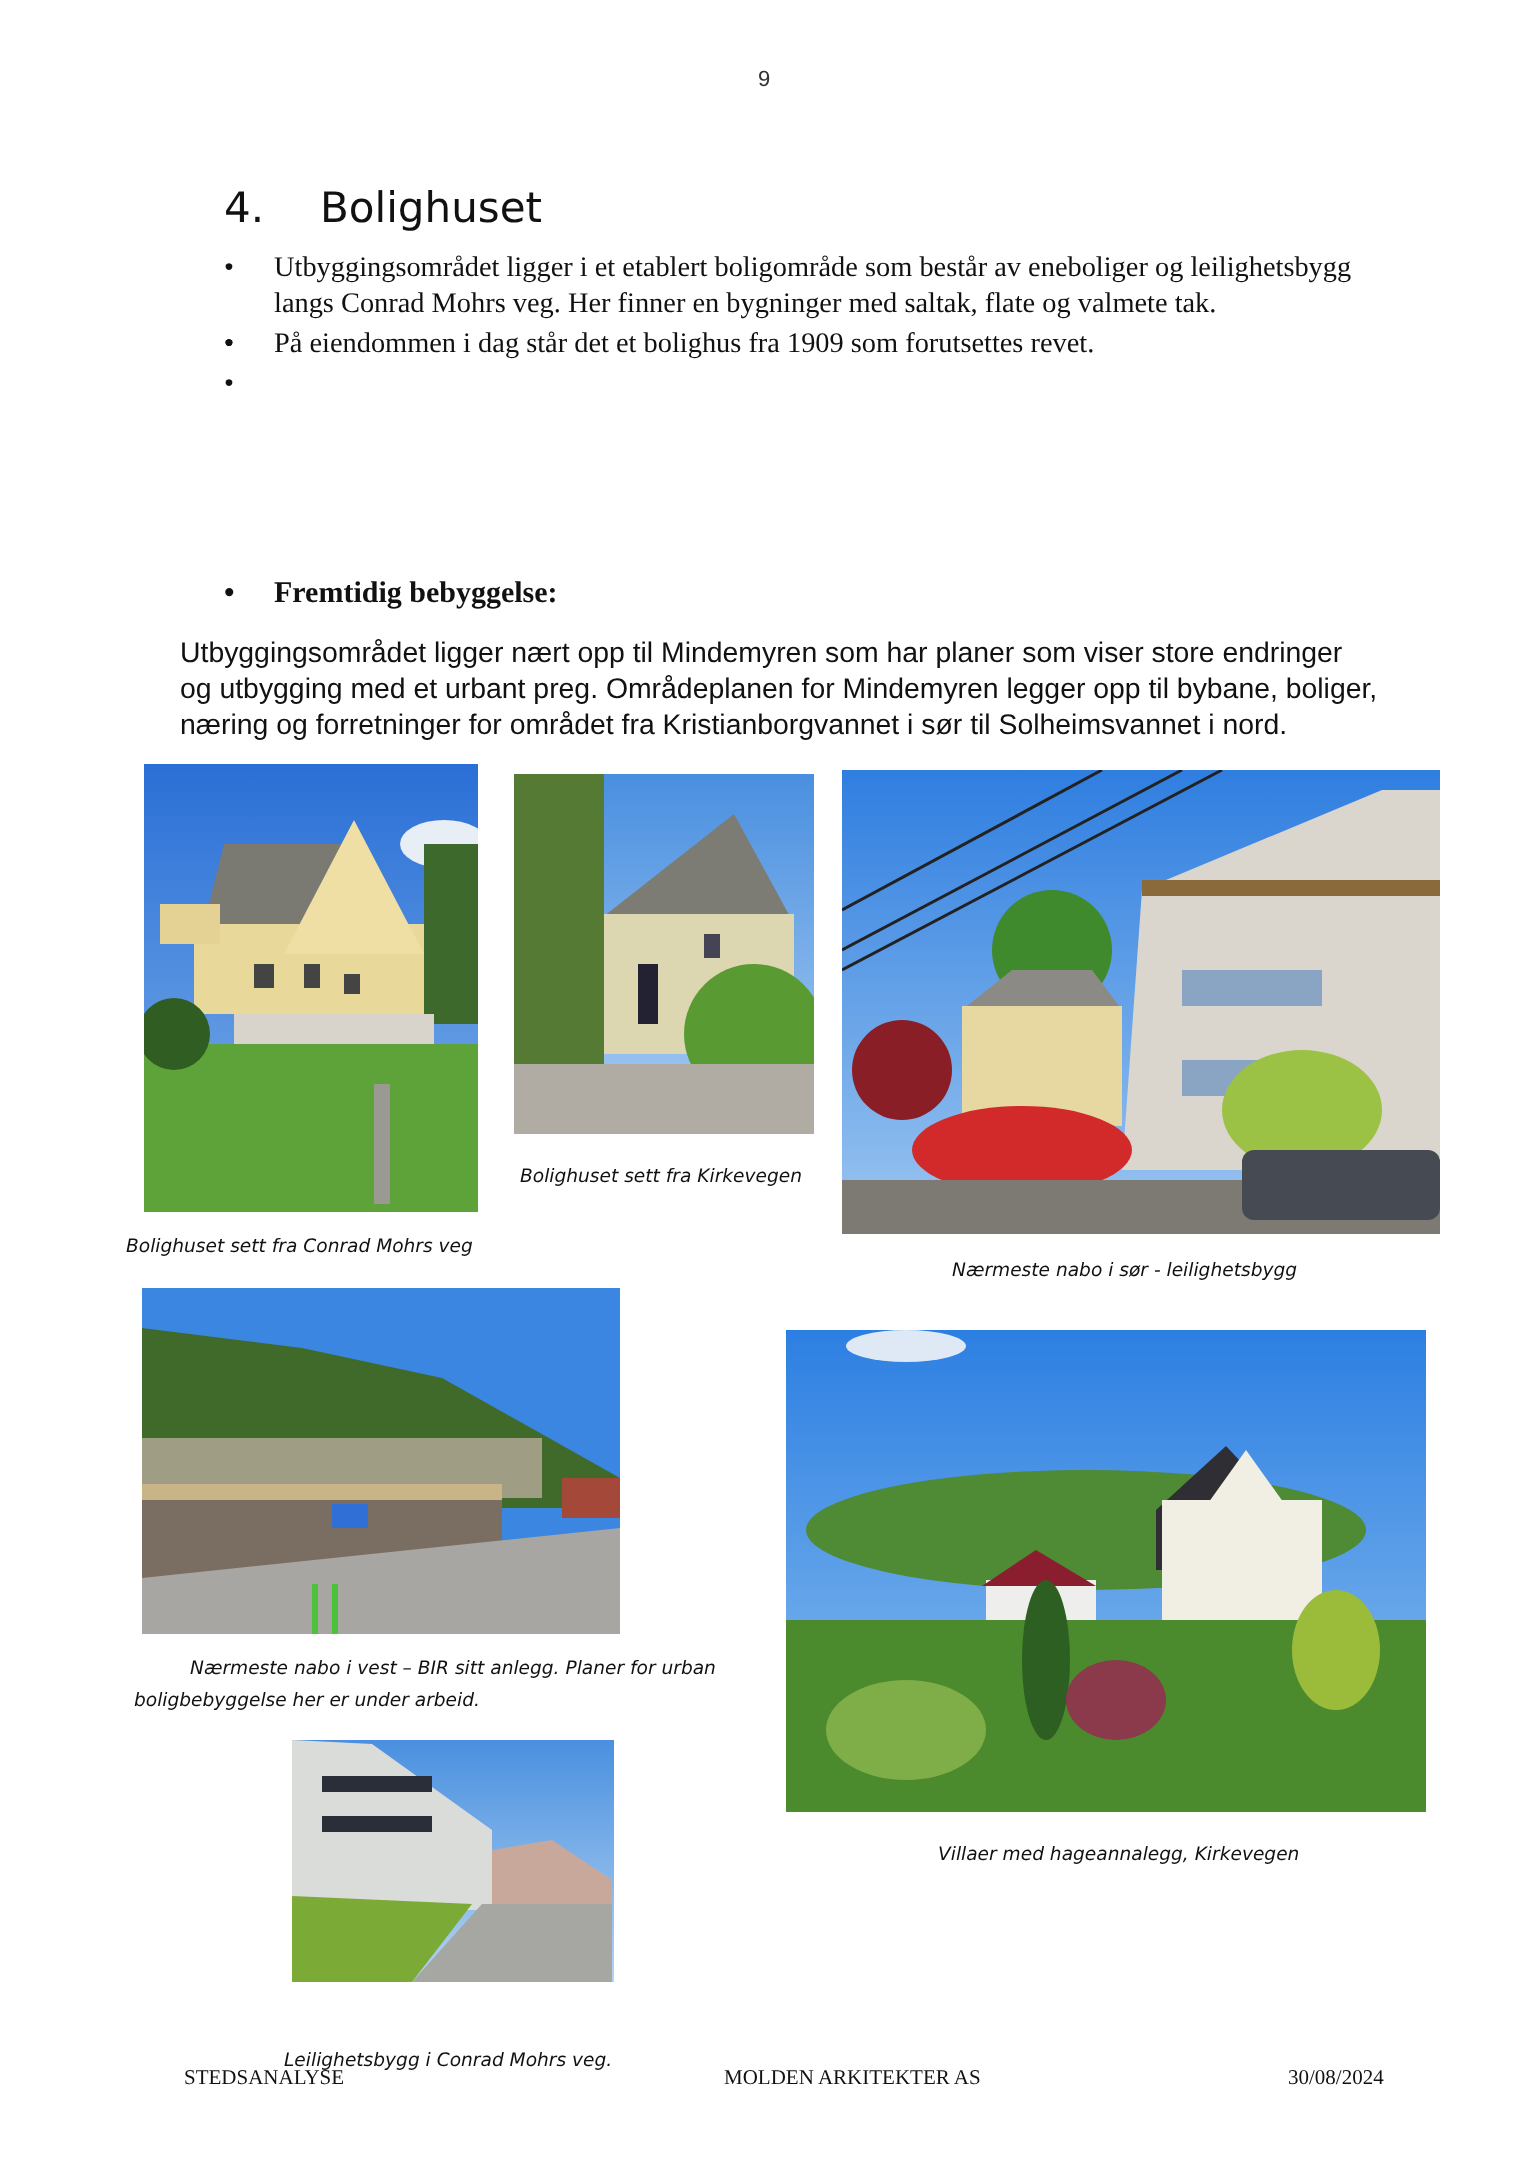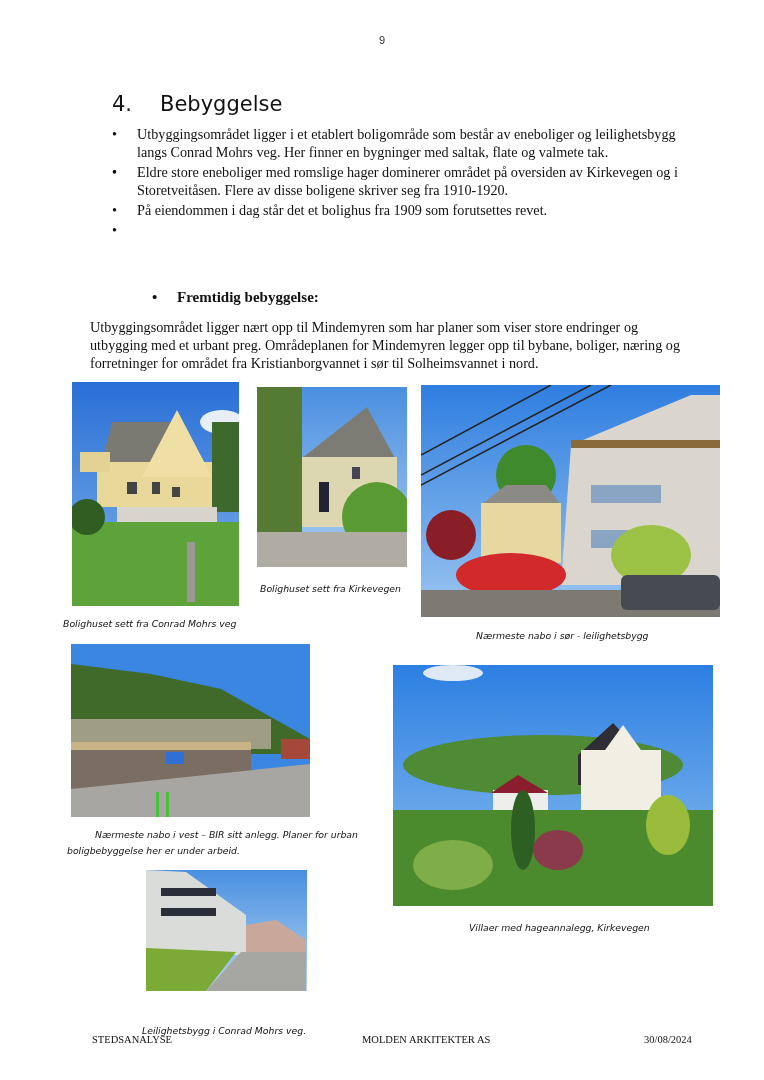--- a/index.html
+++ b/index.html
@@ -4,41 +4,41 @@
 <style>
   html, body { margin: 0; padding: 0; background: #ffffff; }
   body { width: 764px; height: 1080px; position: relative; overflow: hidden; color: #111; }
   .abs { position: absolute; }
   .pagenum { left: 0; width: 764px; top: 34px; text-align: center; font-family: "Liberation Sans", sans-serif; font-size: 11px; color: #333; }
   .heading { left: 112px; top: 92px; font-family: "DejaVu Sans", sans-serif; font-size: 21px; color: #111; display: flex; }
   .heading .num { width: 48px; }
   .bullets { left: 112px; top: 125px; width: 580px; margin: 0; padding: 0; list-style: none; font-family: "Liberation Serif", serif; font-size: 14.2px; line-height: 18px; }
   .bullets li { position: relative; padding-left: 25px; margin-bottom: 2px; }
   .bullets li .dot { position: absolute; left: 0; top: 0; }
-  .future-title { left: 112px; top: 289px; font-family: "Liberation Serif", serif; font-size: 15px; font-weight: bold; margin-left: 40px; }
+  .future-title { left: 112px; top: 289px; font-family: "Liberation Serif", serif; font-size: 15px; font-weight: bold; }
   .future-title .dot { display: inline-block; width: 25px; }
-  .para { left: 90px; top: 318px; width: 600px; font-family: Liberation Serif, serif; font-size: 14.2px; line-height: 18px; }
+  .para { left: 90px; top: 318px; width: 600px; font-family: Liberation Sans, sans-serif; font-size: 14.2px; line-height: 18px; }
   .photo { overflow: hidden; }
   .caption { font-family: "DejaVu Sans", sans-serif; font-style: italic; font-size: 9.3px; color: #111; }
   .footer { top: 1034px; font-family: Liberation Serif, serif; font-size: 10.5px; color: #111; text-align: right; }
 </style>
 </head>
 <body>
 
 <div class="abs pagenum">9</div>
 
 <div class="abs heading">
   <span class="num">4.</span>
-  <span>Bebyggelse</span>
+  <span>Bolighuset</span>
 </div>
 
 <ul class="abs bullets">
   <li><span class="dot">•</span><span>Utbyggingsområdet ligger i et etablert boligområde som består av eneboliger og leilighetsbygg langs Conrad Mohrs veg. Her finner en bygninger med saltak, flate og valmete tak.</span></li>
   <li><span class="dot">•</span></li>
-  <li><span class="dot">•</span><span>Eldre store eneboliger med romslige hager dominerer området på oversiden av Kirkevegen og i Storetveitåsen. Flere av disse boligene skriver seg fra 1910-1920.</span></li>
+  <li><span class="dot">•</span></li>
   <li><span class="dot">•</span><span>På eiendommen i dag står det et bolighus fra 1909 som forutsettes revet.</span></li>
   <li><span class="dot">•</span></li>
 </ul>
 
 <div class="abs future-title">
   <span class="dot">•</span><span>Fremtidig bebyggelse:</span>
 </div>
 
 <div class="abs para">Utbyggingsområdet ligger nært opp til Mindemyren som har planer som viser store endringer og utbygging med et urbant preg. Områdeplanen for Mindemyren legger opp til bybane, boliger, næring og forretninger for området fra Kristianborgvannet i sør til Solheimsvannet i nord.</div>
 

